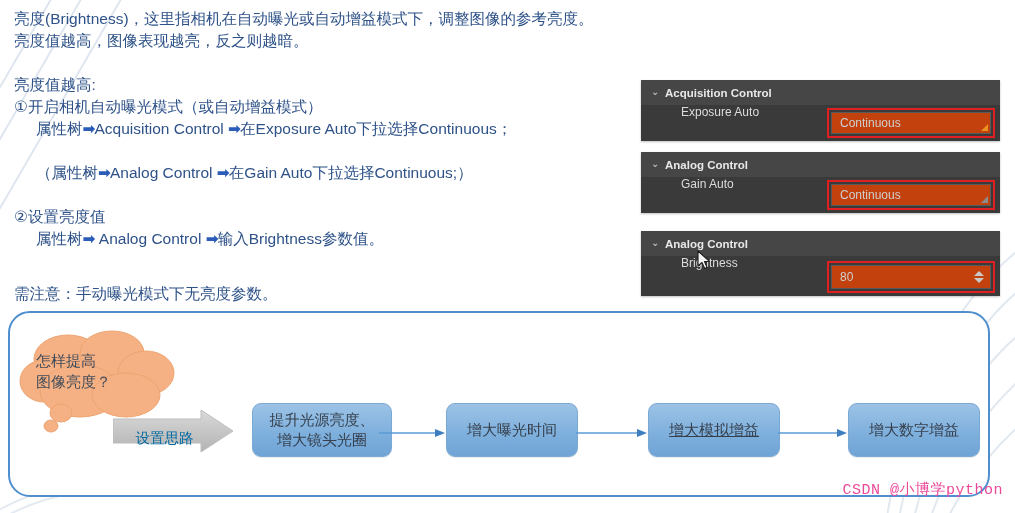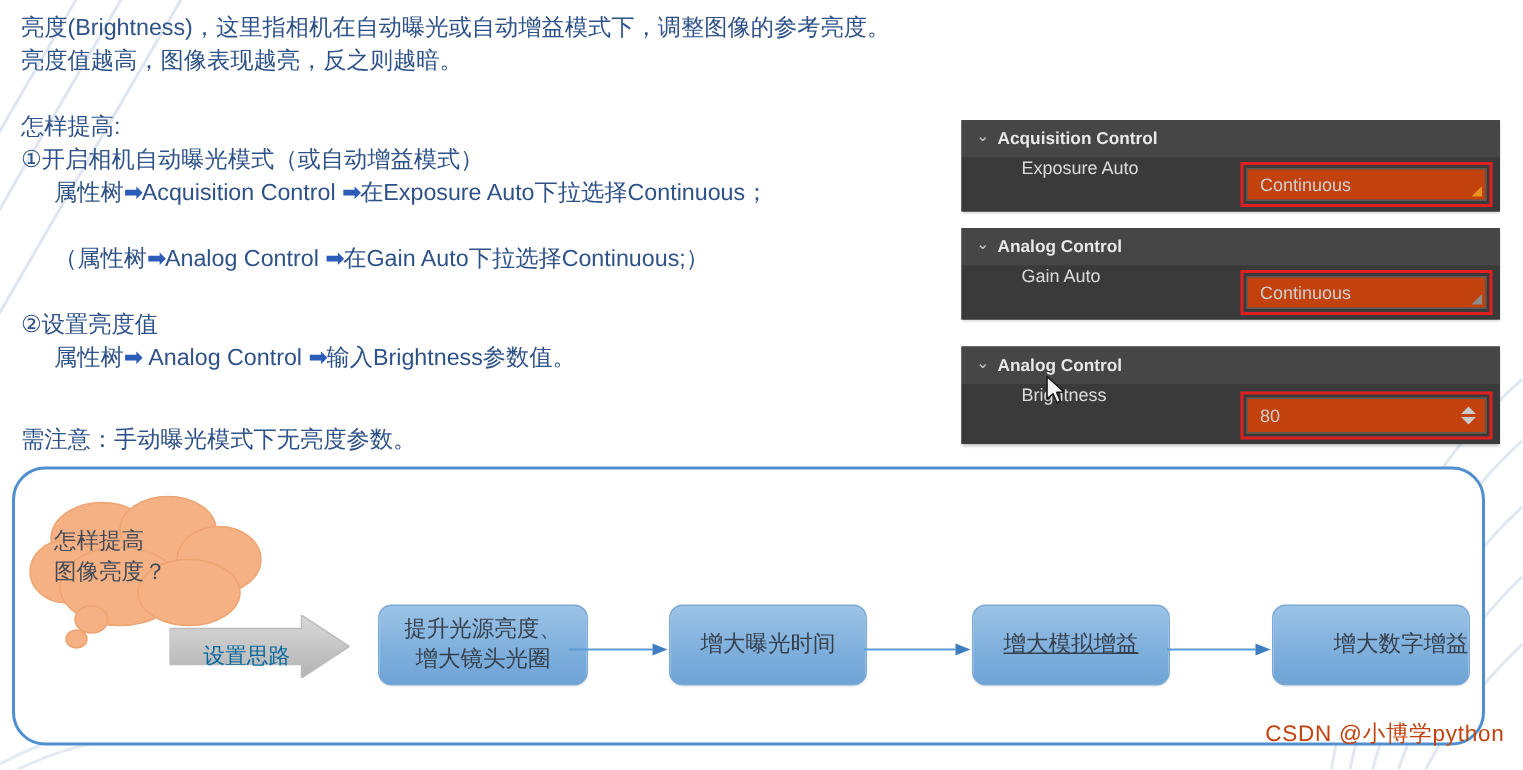--- a/index.html
+++ b/index.html
@@ -76,29 +76,30 @@
     position:absolute;border-radius:9px;
     background:linear-gradient(180deg,#9dc3e6 0%,#7fb0dd 55%,#6fa4d6 100%);
     border:1px solid #7aa9d4;
     display:flex;align-items:center;justify-content:center;text-align:center;
     color:#36404d;font-size:15px;line-height:20px;
     box-shadow:0 1px 1px rgba(0,0,0,.08);
   }
   #fbox0{left:252px;top:403px;width:138px;height:52px;}
   #fbox1{left:446px;top:403px;width:130px;height:52px;border-radius:9px;}
   #fbox2{left:648px;top:403px;width:130px;height:52px;text-decoration:underline;}
-  #fbox3{left:848px;top:403px;width:130px;height:52px;justify-content:flex-end;}
+  #fbox3{left:848px;top:403px;width:130px;height:52px;}
   .conn{position:absolute;top:428px;height:10px;}
   #conn0{left:379px;width:67px;}
   #conn1{left:576px;width:72px;}
   #conn2{left:778px;width:70px;}
 
   #watermark{
-    position:absolute;right:12px;top:480px;font-size:15px;color:#c2410c;
+    position:absolute;right:12px;top:480px;font-size:15px;color:#ec4899;
     letter-spacing:.5px;
+    font-family:Liberation Mono, monospace;
   }
 </style>
 </head>
 <body>
 
 <div id="stage">
 
   <svg class="bg-deco" id="deco-tl" viewBox="0 0 260 340">
     <g fill="none" stroke="#dfe6ef" stroke-width="2">
       <path d="M -60 340 L 160 -40"></path>
@@ -120,21 +121,21 @@
       <path d="M -10 70 C 30 40 70 28 140 24"></path>
       <path d="M -10 58 C 34 30 74 18 140 14"></path>
     </g>
   </svg>
 
   <div class="textcol">
     <div class="tline">亮度(Brightness)，这里指相机在自动曝光或自动增益模式下，调整图像的参考亮度。</div>
     <div class="tline">亮度值越高，图像表现越亮，反之则越暗。</div>
     <div class="tline gap"></div>
     <div class="tline gap"></div>
-    <div class="tline">怎样提高:</div>
+    <div class="tline">亮度值越高:</div>
     <div class="tline">①开启相机自动曝光模式（或自动增益模式）</div>
     <div class="tline indent1">
       <span>属性树</span><span class="arrow">➡</span><span>Acquisition Control </span><span class="arrow">➡</span><span>在Exposure Auto下拉选择Continuous；</span>
     </div>
     <div class="tline gap"></div>
     <div class="tline gap"></div>
     <div class="tline indent1">
       <span>（属性树</span><span class="arrow">➡</span><span>Analog Control </span><span class="arrow">➡</span><span>在Gain Auto下拉选择Continuous;）</span>
     </div>
     <div class="tline gap"></div>

